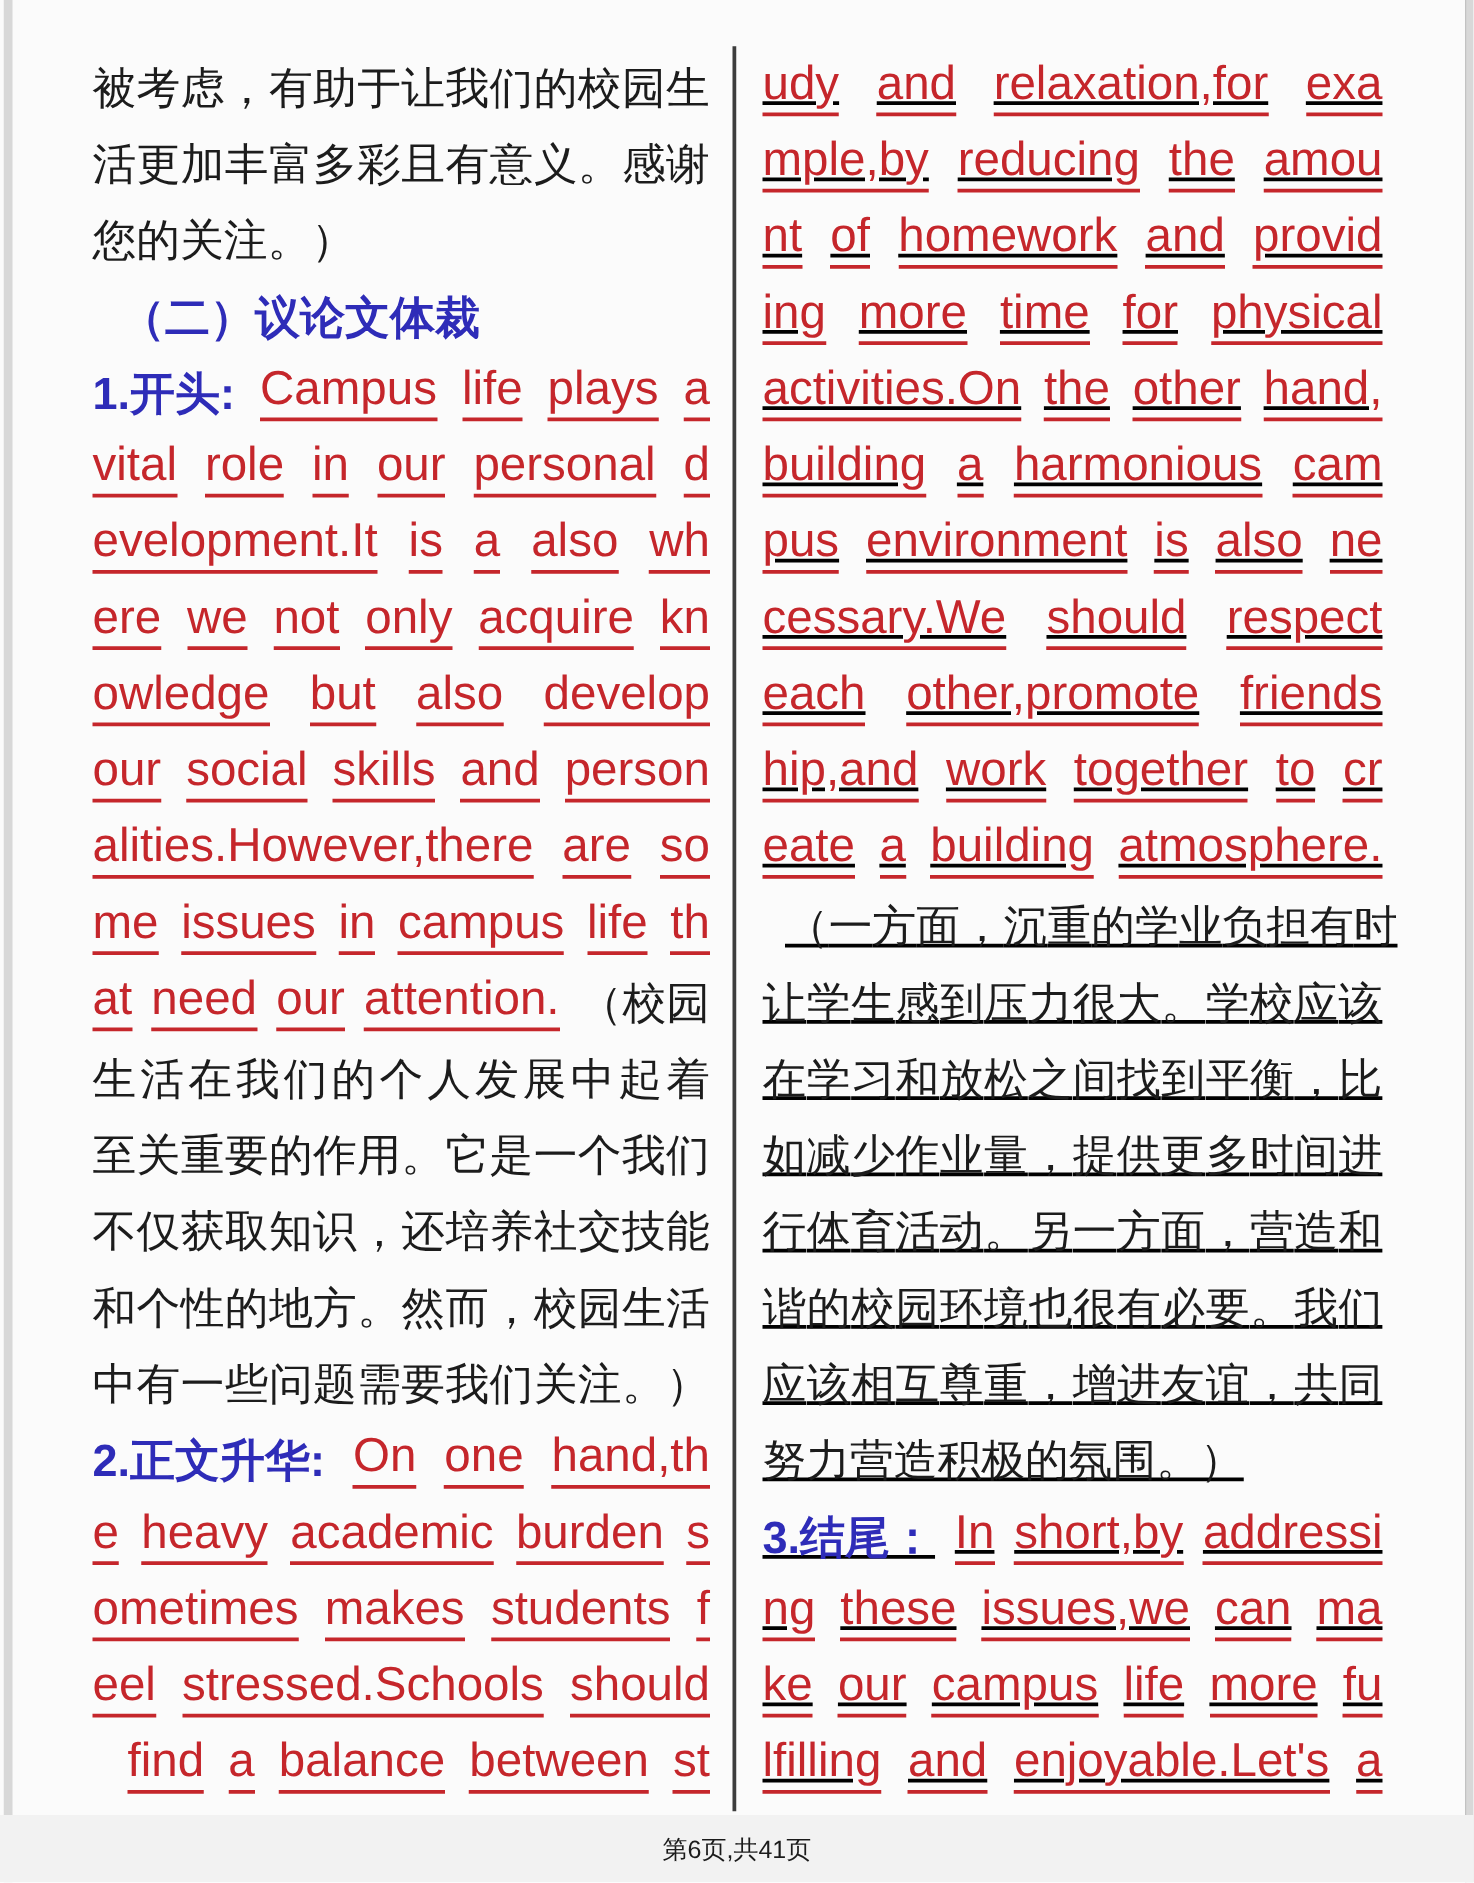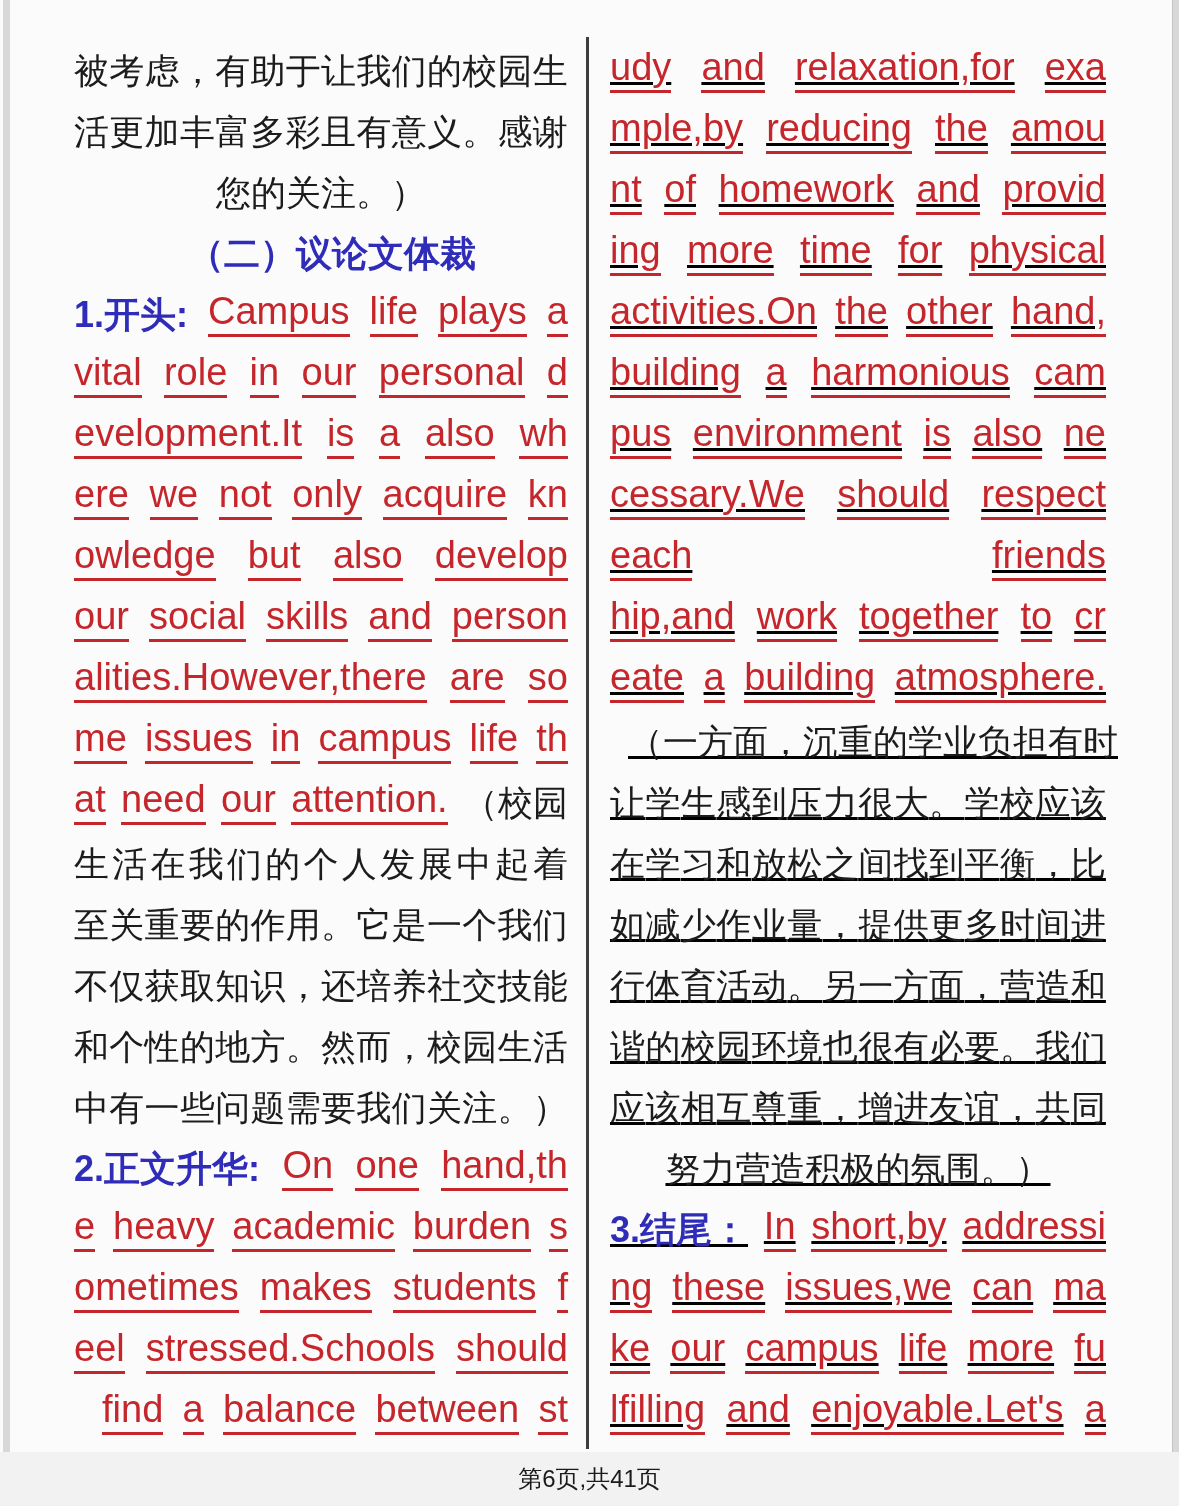--- a/index.html
+++ b/index.html
@@ -13,36 +13,36 @@
   .edge-strip.right{right:0;width:6px;border-left:1px solid #c2c2c2;}
   .divider{
     position:absolute;left:586px;top:37px;width:3px;height:1412px;
     background:#3d3d3d;
   }
   .col{position:absolute;top:40px;display:flex;flex-direction:column;}
   .col-left{left:74px;width:494px;}
   .col-right{left:610px;width:496px;text-decoration:underline;}
   .line{
     height:61px;display:flex;align-items:center;
-    justify-content:center;white-space:pre;
+    justify-content:flex-start;white-space:pre;
   }
   .line.just{justify-content:space-between;}
   .tok-en{
     color:var(--red,#c5262b);
     font-size:38px;line-height:1.05;
     border-bottom:3px solid var(--red,#c5262b);
     padding-bottom:3px;
   }
   .tok-zh{color:var(--ink,#1c1c1c);font-size:35px;line-height:1;}
   .tok-lb{color:var(--blue,#2e2cb8);font-size:36px;font-weight:700;line-height:1;}
   .footer-band{
     position:absolute;left:0;right:0;top:1452px;height:54px;
     background:#f2f2f2;display:flex;align-items:center;justify-content:center;
   }
-  .footer-text{font-size:24px;color:#1b1b1b;}
+  .footer-text{font-size:20px;color:#1b1b1b;}
 </style>
 </head>
 <body>
 
 <div class="page">
   <div class="edge-strip left"></div>
   <div class="edge-strip right"></div>
   <div class="divider"></div>
 
   <div class="col col-left">
@@ -72,21 +72,21 @@
     </div>
   <div class="col col-right">
       <div class="line just"><span class="tok-en">udy</span><span class="tok-en">and</span><span class="tok-en">relaxation,for</span><span class="tok-en">exa</span></div>
       <div class="line just"><span class="tok-en">mple,by</span><span class="tok-en">reducing</span><span class="tok-en">the</span><span class="tok-en">amou</span></div>
       <div class="line just"><span class="tok-en">nt</span><span class="tok-en">of</span><span class="tok-en">homework</span><span class="tok-en">and</span><span class="tok-en">provid</span></div>
       <div class="line just"><span class="tok-en">ing</span><span class="tok-en">more</span><span class="tok-en">time</span><span class="tok-en">for</span><span class="tok-en">physical</span></div>
       <div class="line just"><span class="tok-en">activities.On</span><span class="tok-en">the</span><span class="tok-en">other</span><span class="tok-en">hand,</span></div>
       <div class="line just"><span class="tok-en">building</span><span class="tok-en">a</span><span class="tok-en">harmonious</span><span class="tok-en">cam</span></div>
       <div class="line just"><span class="tok-en">pus</span><span class="tok-en">environment</span><span class="tok-en">is</span><span class="tok-en">also</span><span class="tok-en">ne</span></div>
       <div class="line just"><span class="tok-en">cessary.We</span><span class="tok-en">should</span><span class="tok-en">respect</span></div>
-      <div class="line just"><span class="tok-en">each</span><span class="tok-en">friends</span></div>
+      <div class="line just"><span class="tok-en">each</span><span class="tok-en">other,promote</span><span class="tok-en">friends</span></div>
       <div class="line just"><span class="tok-en">hip,and</span><span class="tok-en">work</span><span class="tok-en">together</span><span class="tok-en">to</span><span class="tok-en">cr</span></div>
       <div class="line just"><span class="tok-en">eate</span><span class="tok-en">a</span><span class="tok-en">building</span><span class="tok-en">atmosphere.</span></div>
       <div class="line just" style="padding-left: 18px;"><span class="tok-zh">（</span><span class="tok-zh">一</span><span class="tok-zh">方</span><span class="tok-zh">面</span><span class="tok-zh">，</span><span class="tok-zh">沉</span><span class="tok-zh">重</span><span class="tok-zh">的</span><span class="tok-zh">学</span><span class="tok-zh">业</span><span class="tok-zh">负</span><span class="tok-zh">担</span><span class="tok-zh">有</span><span class="tok-zh">时</span></div>
       <div class="line just"><span class="tok-zh">让</span><span class="tok-zh">学</span><span class="tok-zh">生</span><span class="tok-zh">感</span><span class="tok-zh">到</span><span class="tok-zh">压</span><span class="tok-zh">力</span><span class="tok-zh">很</span><span class="tok-zh">大</span><span class="tok-zh">。</span><span class="tok-zh">学</span><span class="tok-zh">校</span><span class="tok-zh">应</span><span class="tok-zh">该</span></div>
       <div class="line just"><span class="tok-zh">在</span><span class="tok-zh">学</span><span class="tok-zh">习</span><span class="tok-zh">和</span><span class="tok-zh">放</span><span class="tok-zh">松</span><span class="tok-zh">之</span><span class="tok-zh">间</span><span class="tok-zh">找</span><span class="tok-zh">到</span><span class="tok-zh">平</span><span class="tok-zh">衡</span><span class="tok-zh">，</span><span class="tok-zh">比</span></div>
       <div class="line just"><span class="tok-zh">如</span><span class="tok-zh">减</span><span class="tok-zh">少</span><span class="tok-zh">作</span><span class="tok-zh">业</span><span class="tok-zh">量</span><span class="tok-zh">，</span><span class="tok-zh">提</span><span class="tok-zh">供</span><span class="tok-zh">更</span><span class="tok-zh">多</span><span class="tok-zh">时</span><span class="tok-zh">间</span><span class="tok-zh">进</span></div>
       <div class="line just"><span class="tok-zh">行</span><span class="tok-zh">体</span><span class="tok-zh">育</span><span class="tok-zh">活</span><span class="tok-zh">动</span><span class="tok-zh">。</span><span class="tok-zh">另</span><span class="tok-zh">一</span><span class="tok-zh">方</span><span class="tok-zh">面</span><span class="tok-zh">，</span><span class="tok-zh">营</span><span class="tok-zh">造</span><span class="tok-zh">和</span></div>
       <div class="line just"><span class="tok-zh">谐</span><span class="tok-zh">的</span><span class="tok-zh">校</span><span class="tok-zh">园</span><span class="tok-zh">环</span><span class="tok-zh">境</span><span class="tok-zh">也</span><span class="tok-zh">很</span><span class="tok-zh">有</span><span class="tok-zh">必</span><span class="tok-zh">要</span><span class="tok-zh">。</span><span class="tok-zh">我</span><span class="tok-zh">们</span></div>
       <div class="line just"><span class="tok-zh">应</span><span class="tok-zh">该</span><span class="tok-zh">相</span><span class="tok-zh">互</span><span class="tok-zh">尊</span><span class="tok-zh">重</span><span class="tok-zh">，</span><span class="tok-zh">增</span><span class="tok-zh">进</span><span class="tok-zh">友</span><span class="tok-zh">谊</span><span class="tok-zh">，</span><span class="tok-zh">共</span><span class="tok-zh">同</span></div>
       <div class="line"><span class="tok-zh">努力营造积极的氛围。）</span></div>

